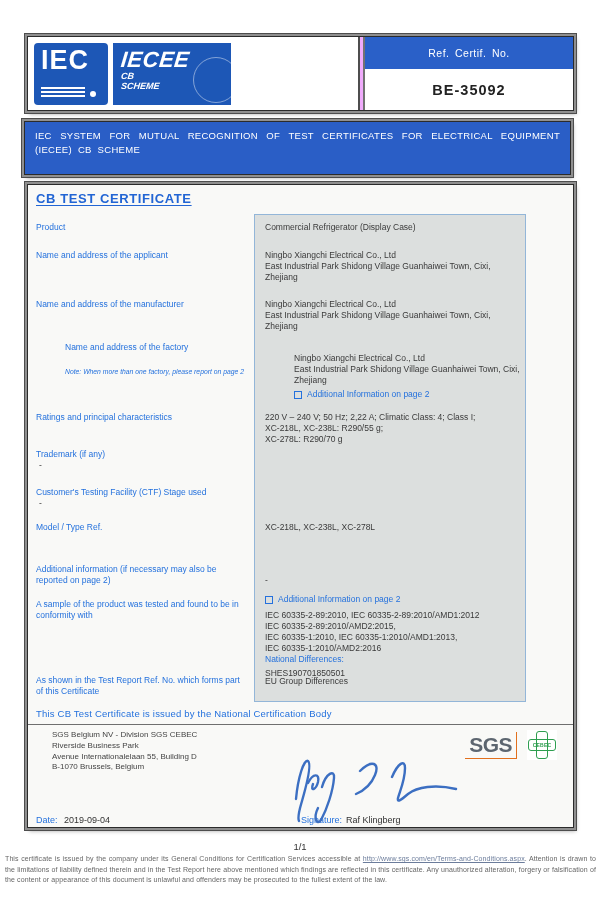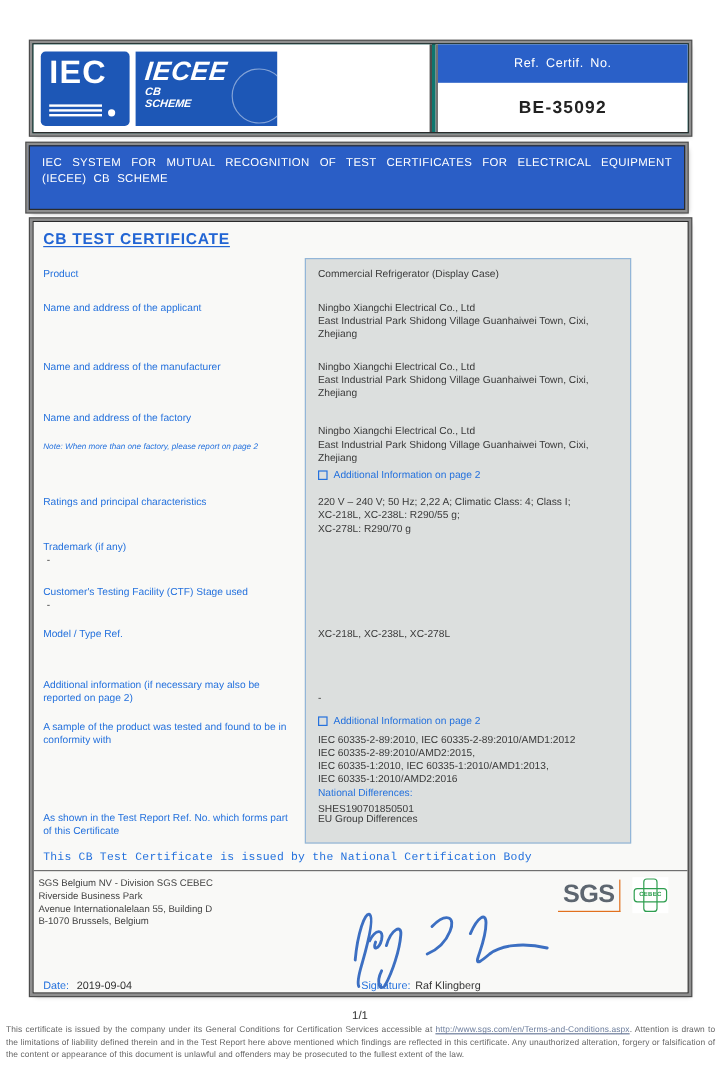--- a/index.html
+++ b/index.html
@@ -1,19 +1,19 @@
 <!DOCTYPE html>
 <html><head>
 <meta charset="utf-8">
 <style>
   * { margin:0; padding:0; box-sizing:border-box; }
   body { background:#fff; font-family:"Liberation Sans", sans-serif; }
   .page { position:relative; width:600px; height:900px; background:#fff; overflow:hidden; }
 
-  .frame { position:absolute; background:#0f766e; border:1px solid #2b2b2b;
+  .frame { position:absolute; background:#f0abfc; border:1px solid #2b2b2b;
            box-shadow:0 0 0 2px #8f8f8f, 0 0 0 3px #4d4d4d, 2px 3px 4px rgba(0,0,0,0.35); }
 
   
   .header-frame { left:27px; top:36px; width:547px; height:75px; display:flex; }
   .logo-cell { width:332px; border-right:2px solid #4d4d4d; display:flex; align-items:center;
                padding:5px 6px; gap:5px; background:#fff; }
   .ref-cell { flex:1; border-left:2px solid #737373; margin-left:3px; display:flex; flex-direction:column; background:#fff; }
   .ref-bar { height:32px; background:#2a60c8; color:#fff; display:flex; align-items:center;
              justify-content:center; font-size:10.5px; letter-spacing:0.5px; word-spacing:2px; }
   .ref-val { flex:1; display:flex; align-items:center; justify-content:center;
@@ -50,29 +50,29 @@
   .val { flex:0 0 272px; padding:0 8px 0 11px; color:#3a3a3a; font-size:8.5px; line-height:1.3;
          white-space:pre-line; }
   .note { color:#2471dd; font-style:italic; font-size:6.8px; margin-top:15px; }
   .cbline { display:flex; align-items:center; color:#2471dd; font-size:8.5px; margin-top:3px; }
   .cb { display:inline-block; width:8px; height:8px; border:1px solid #2471dd; margin-right:5px; flex:0 0 auto; }
   .blue-sub { color:#2471dd; font-size:8.5px; line-height:1.3; }
   .dark-sub { color:#3a3a3a; font-size:8.5px; line-height:1.3; }
   .lift { margin-top:-7px; }
 
   .h-product {height:28px;} .h-applicant {height:49px;} .h-manufacturer {height:43px;}
-  .h-factory {height:70px;} .h-ratings {height:37px;} .h-trademark {height:38px;flex-direction:column;}
+  .h-factory {height:70px;padding-left:29px;} .h-ratings {height:37px;} .h-trademark {height:38px;flex-direction:column;}
   .h-ctf {height:35px;flex-direction:column;} .h-model {height:42px;} .h-addinfo {height:35px;}
   .h-sample {height:76px;} .h-report {height:27px;}
 
   .issued { color:#2471dd; font-size:9.5px; letter-spacing:0.2px; padding:6px 8px 5px;
-            border-bottom:1px solid #6f6f6f;font-family:Liberation Mono, monospace; }
+            border-bottom:1px solid #6f6f6f; }
 
   .ncb { position:relative; height:118px; }
-  .ncb-address { padding:5px 4px; font-size:8px; line-height:1.35; color:#444; white-space:pre-line; }
+  .ncb-address { padding:5px 24px; font-size:8px; line-height:1.35; color:#444; white-space:pre-line; }
   .sgs-logo { position:absolute; right:56px; top:7px; color:#5d6670; font-weight:bold; font-size:21px;
               letter-spacing:-0.5px; line-height:1; padding:2px 4px 3px;
               border-bottom:1px solid #e2701d; border-right:1px solid #e2701d; }
   .cebec-logo { position:absolute; right:16px; top:5px; width:30px; height:30px; background:#fff; }
   .cebec-v { position:absolute; left:9px; top:1px; width:12px; height:28px; border:1.5px solid #2e9e4f; border-radius:3px; }
   .cebec-h { position:absolute; left:1px; top:9px; width:28px; height:12px; border:1.5px solid #2e9e4f; border-radius:3px; }
   .cebec-t { position:absolute; left:3px; top:12px; width:24px; text-align:center;
              font-size:5px; font-weight:bold; color:#2e9e4f; letter-spacing:0.2px; }
 
   .sig-svg { position:absolute; left:252px; bottom:18px; width:196px; height:78px; z-index:3; }

